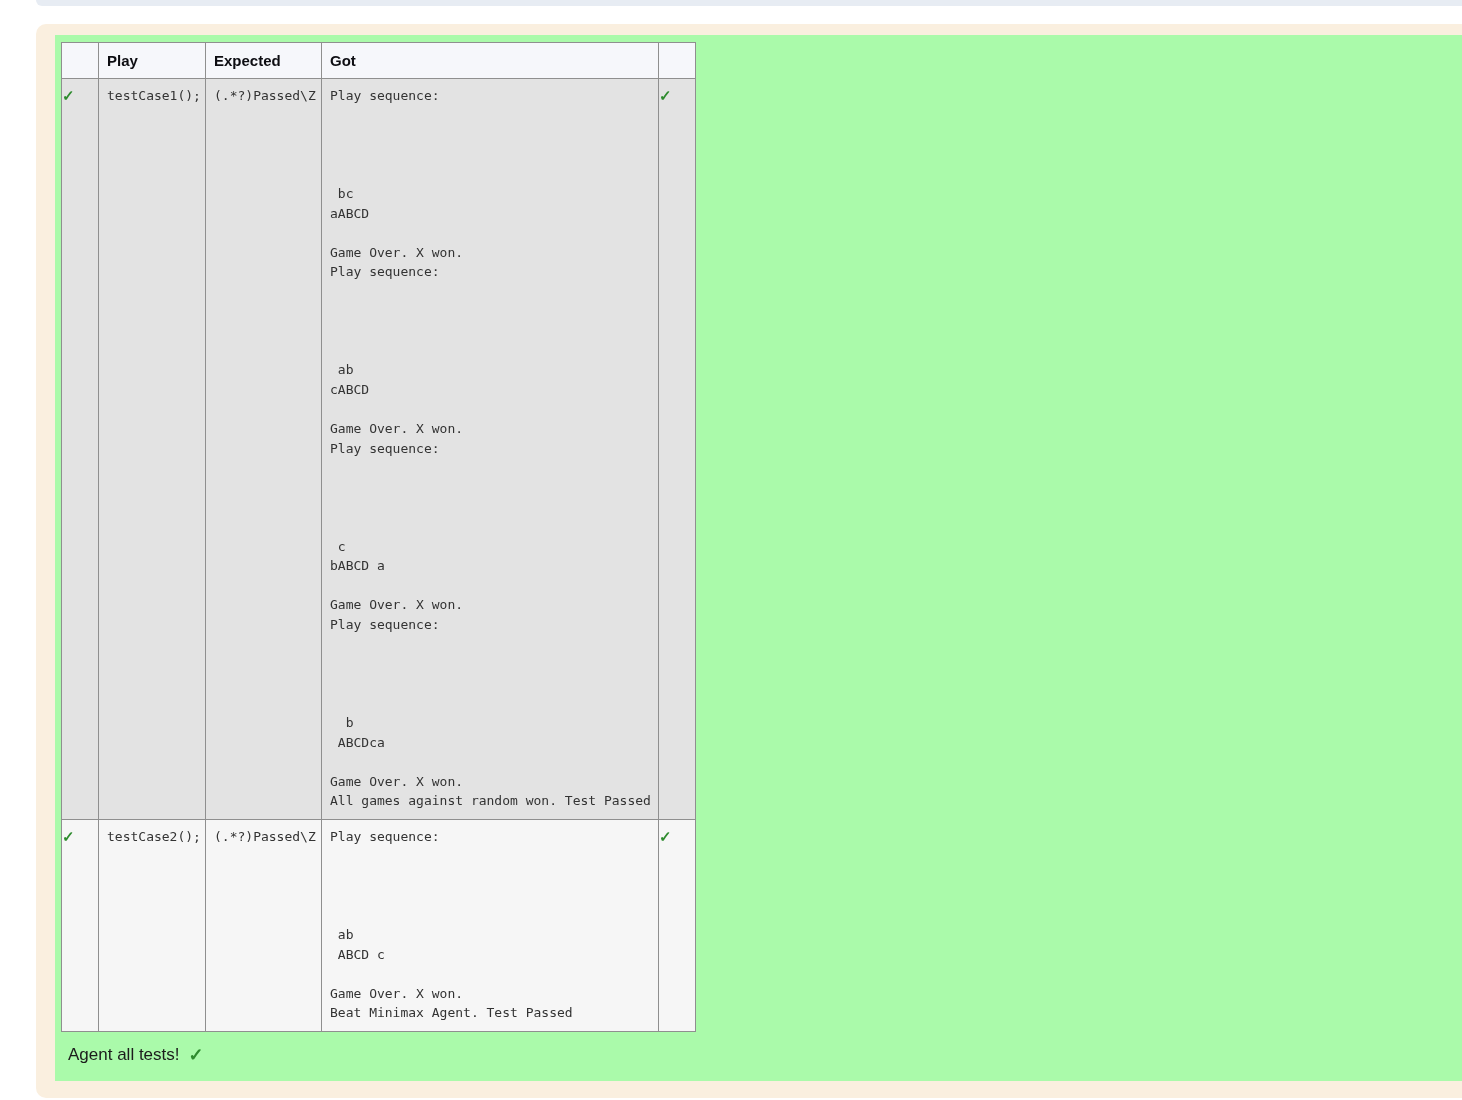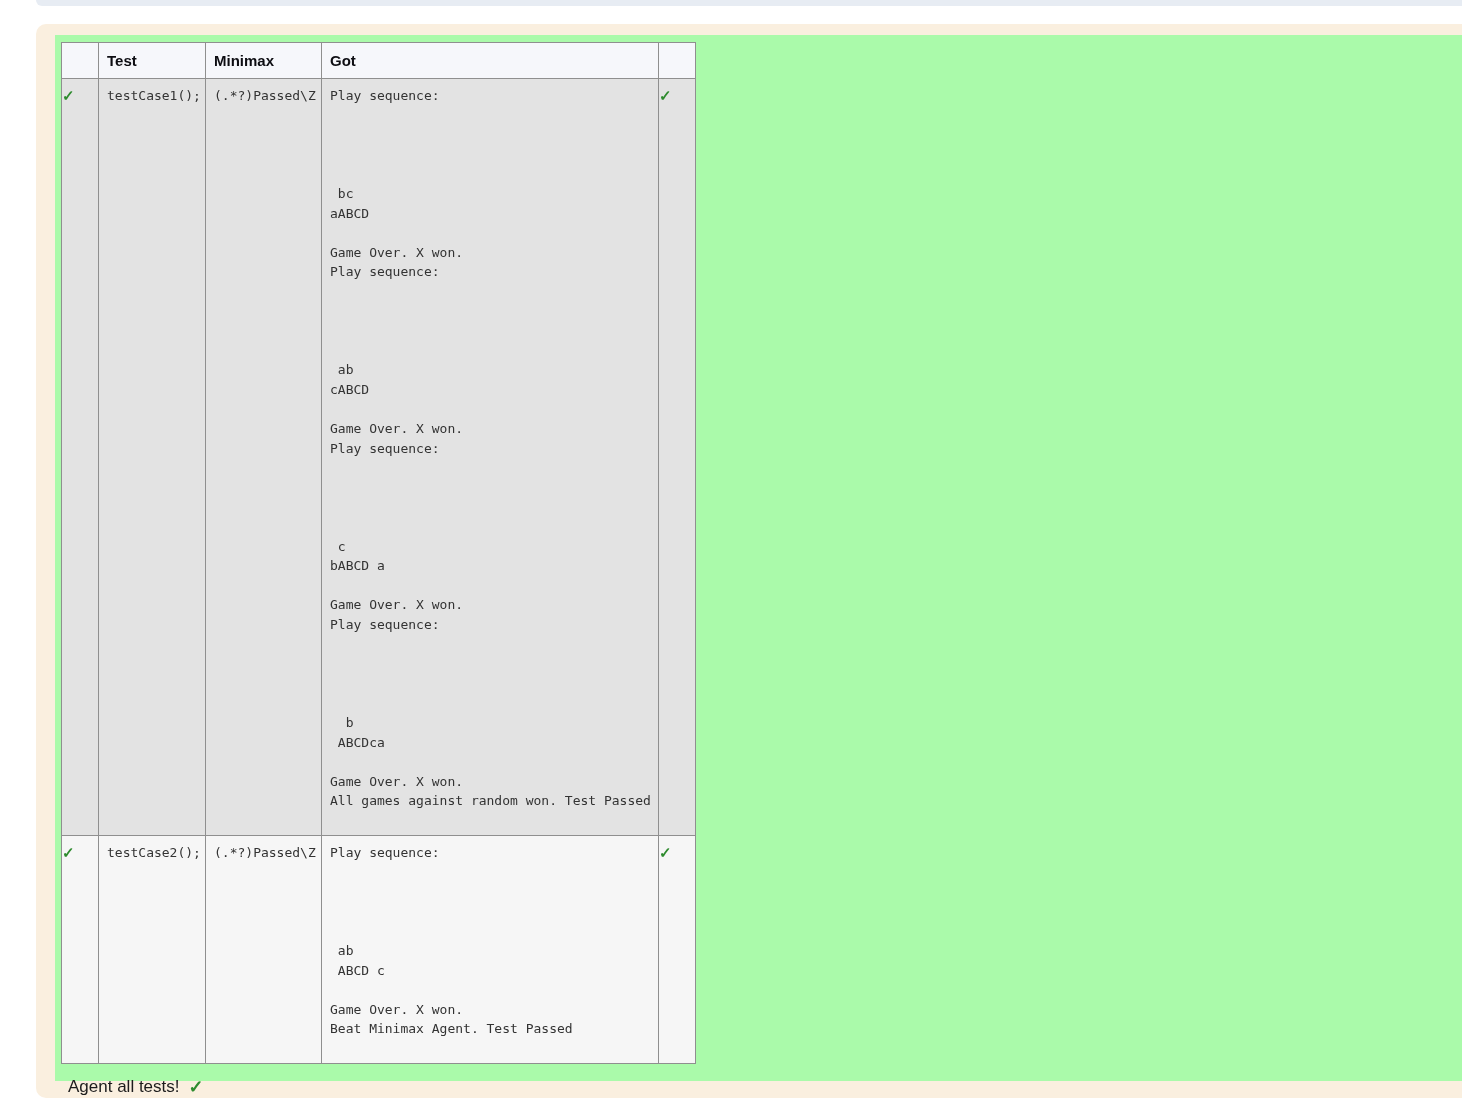--- a/index.html
+++ b/index.html
@@ -63,21 +63,21 @@
     font-size:15px;
     font-weight:bold;
     padding:9px 6px 8px 8px;
     height:36px;
   }
   td.cell-mono{
     font-family:"DejaVu Sans Mono", monospace;
     font-size:13px;
     line-height:19.6px;
     color:var(--mono-text);
-    padding:7px 6px 24px 8px;
+    padding:7px 6px 8px 8px;
     white-space:pre;
     overflow:hidden;
   }
   td.cell-check{
     text-align:center;
     color:var(--check-color);
     font-weight:bold;
     font-size:15px;
     line-height:19px;
     padding-top:7px;
@@ -111,22 +111,22 @@
       <colgroup>
         <col style="width:37px">
         <col style="width:107px">
         <col style="width:116px">
         <col style="width:337px">
         <col style="width:37px">
       </colgroup>
       <thead>
         <tr>
           <th></th>
-          <th>Test</th>
-          <th>Minimax</th>
+          <th>Play</th>
+          <th>Expected</th>
           <th>Got</th>
           <th></th>
         </tr>
       </thead>
       <tbody id="rows">
           <tr class="row-odd">
             <td class="cell-check">✓</td>
             <td class="cell-mono">testCase1();</td>
             <td class="cell-mono">(.*?)Passed\Z</td>
             <td class="cell-mono">Play sequence:

